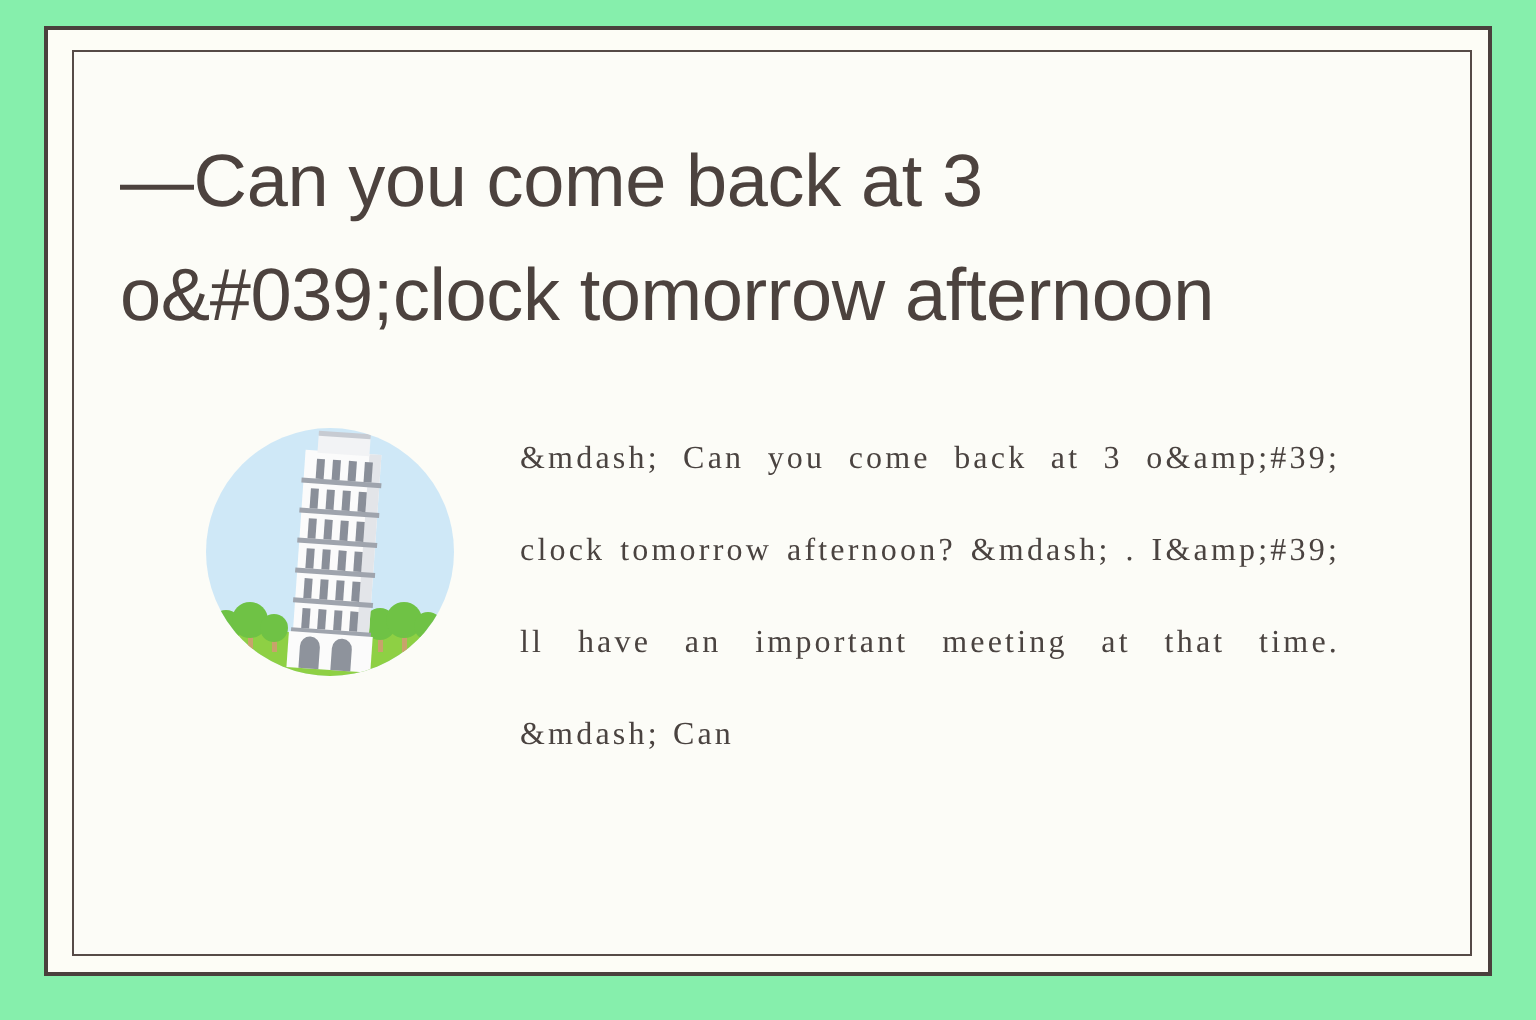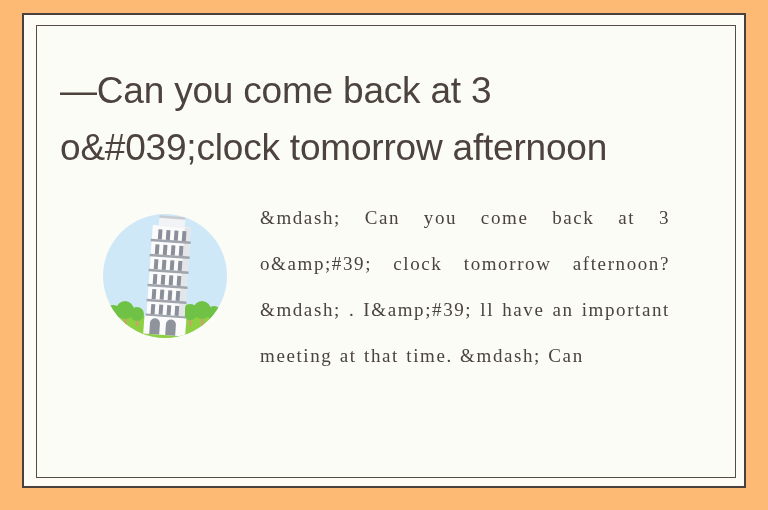--- a/index.html
+++ b/index.html
@@ -13,21 +13,21 @@
     font-family: "Liberation Sans", sans-serif;
     overflow: hidden;
   }
 
   .page {
     position: absolute;
     left: 0;
     top: 0;
     width: 768px;
     height: 510px;
-    background: #fdba74;
+    background: #86efac;
   }
 
   
   .outer-frame {
     position: absolute;
     left: 22px;
     top: 13px;
     width: 724px;
     height: 475px;
     border: 2px solid #4a403d;
@@ -86,24 +86,24 @@
     height: 155px;
   }
 
   .thumb svg {
     display: block;
   }
 
   .body-text {
     position: absolute;
     left: 204px;
-    top: 4px;
+    top: 16px;
     width: 410px;
     font-family: "Liberation Serif", serif;
-    font-size: 19px;
+    font-size: 16px;
     line-height: 46px;
     color: #4a4340;
     letter-spacing: 1.6px;
     word-spacing: 1px;
     text-align: justify;
   }
 </style>
 </head>
 <body>
 

